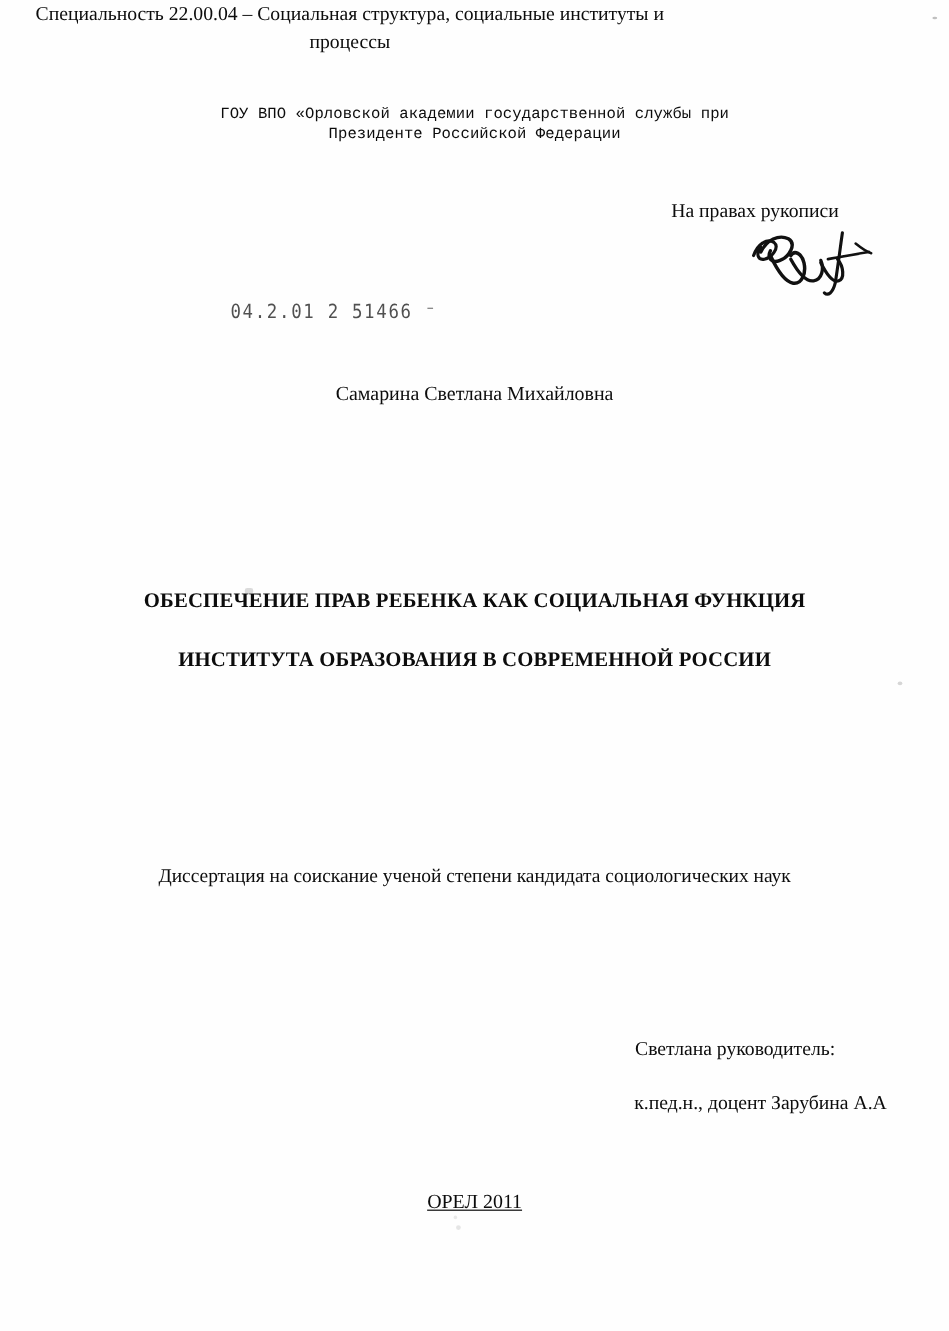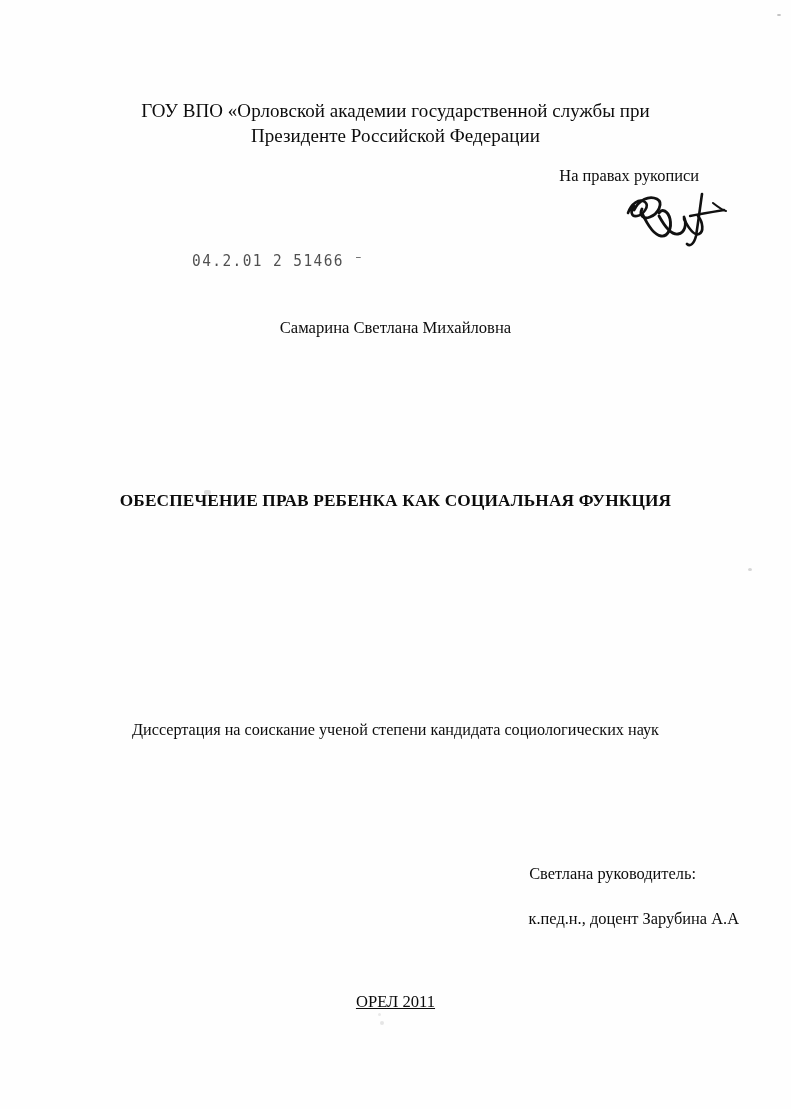--- a/index.html
+++ b/index.html
@@ -27,23 +27,24 @@
   .center-block {
     position: absolute;
     left: 0;
     width: 791px;
     text-align: center;
     line-height: 1.32;
   }
 
   
   .org {
-    top: 98px;
-    font-size: 19px;
+    top: 86px;
+    font-size: 13px;
     letter-spacing: 0.05px;
+    font-family: Liberation Mono, monospace;
   }
 
   
   .manuscript {
     top: 168px;
     right: 92px;
     left: auto;
     width: auto;
     font-size: 16.4px;
   }
@@ -165,21 +166,23 @@
         <path d="M95 17 C100 21, 104 24, 108 25" stroke-width="2.1"></path>
       </g>
     </svg>
   </div>
 
   <div class="tline stamp">04.2.01  2 51466 ⁻</div>
 
   <div class="center-block author">Самарина Светлана Михайловна</div>
 
   <div class="center-block title title-l1">ОБЕСПЕЧЕНИЕ ПРАВ РЕБЕНКА КАК СОЦИАЛЬНАЯ ФУНКЦИЯ</div>
+  <div class="center-block title title-l2">ИНСТИТУТА ОБРАЗОВАНИЯ В СОВРЕМЕННОЙ РОССИИ</div>
 
+  <div class="speciality">Специальность 22.00.04 – Социальная структура, социальные институты и процессы</div>
 
   <div class="center-block degree">Диссертация на соискание ученой степени кандидата социологических наук</div>
 
   <div class="tline supervisor-role">Светлана руководитель:</div>
   <div class="tline supervisor-name">к.пед.н., доцент Зарубина А.А</div>
 
   <div class="center-block footer">ОРЕЛ 2011</div>
 
   <div class="speck speck-tr"></div>
   <div class="speck speck-mr"></div>

